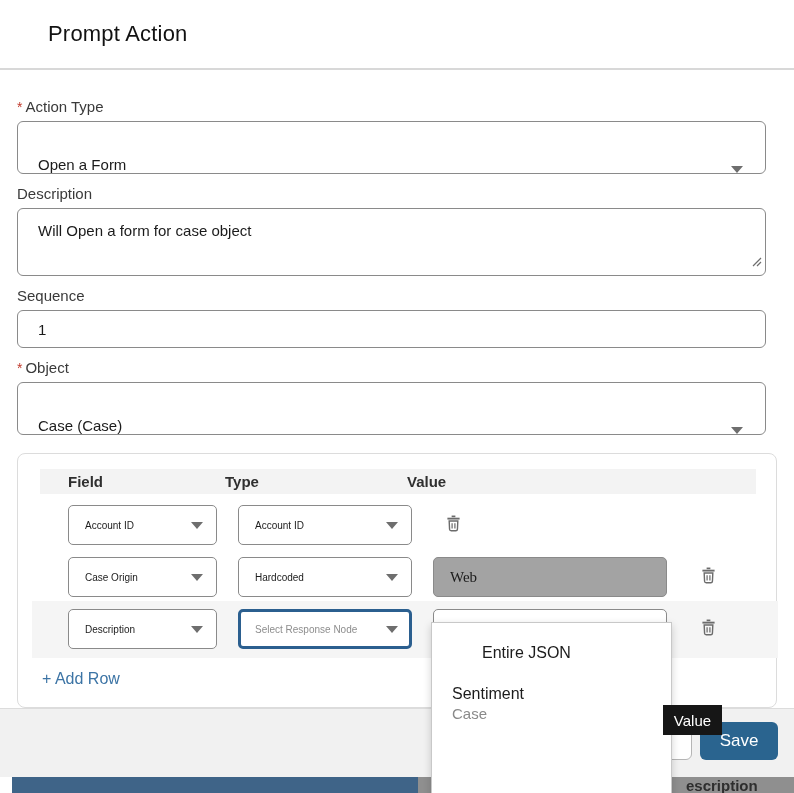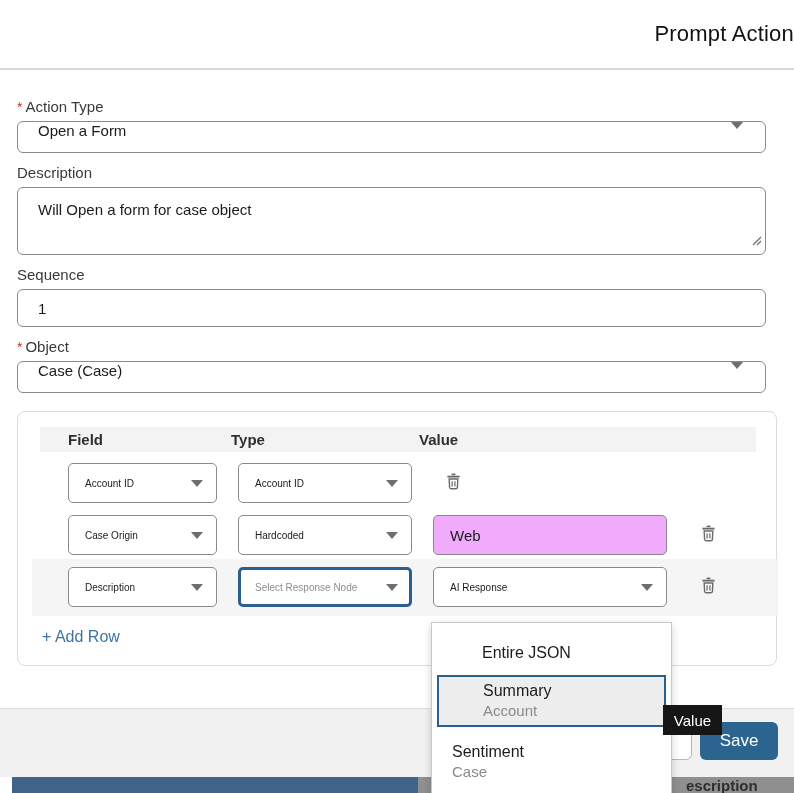--- a/index.html
+++ b/index.html
@@ -1,55 +1,55 @@
 <!DOCTYPE html>
 <html><head>
 <meta charset="utf-8">
 <style>
   * { margin:0; padding:0; box-sizing:border-box; }
   html,body { width:794px; height:793px; }
   body { font-family:"Liberation Sans","DejaVu Sans",sans-serif; background:#fff; }
   .page { position:relative; width:794px; height:793px; overflow:hidden; background:#fff; }
 
   
-  .modal-header { height:70px; border-bottom:2px solid #d8d8d8; display:flex; align-items:center; justify-content:flex-end;padding-left:48px; }
+  .modal-header { height:70px; border-bottom:2px solid #d8d8d8; display:flex; align-items:center; justify-content:flex-start;padding-left:48px; }
   .modal-title { font-size:22px; color:#121212; font-weight:400; letter-spacing:.2px; }
 
   
   .modal-body { padding:28px 28px 0 17px; }
   .field-label { font-size:15px; color:#3a3a3a; margin-bottom:6px; display:block; }
   .req { color:#c0392b; margin-right:3px; font-size:14px; }
   .group { margin-top:11px; }
   .group:first-child { margin-top:0; }
 
   .ctl { width:100%; border:1px solid #8a8a8a; border-radius:6px; background:#fff;
          font-size:15px; color:#1b1b1b; }
-  .select-box { height:32px; display:flex; align-items:flex-start; justify-content:space-between;
+  .select-box { height:53px; display:flex; align-items:flex-end; justify-content:space-between;
                 padding:0 22px 0 20px; cursor:pointer; }
   .chev { width:0; height:0; border-left:6px solid transparent; border-right:6px solid transparent;
           border-top:7px solid #6e6e6e; }
   .text-input { height:38px; padding:0 20px; outline:none; display:block; }
   .textarea-wrap { position:relative; }
   textarea.ctl { height:68px; padding:13px 20px; resize:none; font-family:inherit; display:block; }
   .grip { position:absolute; right:4px; bottom:5px; }
 
   
   .card { margin:18px 17px 0 17px; height:255px; border:1px solid #dcdcdc; border-radius:8px; background:#fff; }
   .grid4 { display:grid; grid-template-columns:149px 174px 234px 40px; column-gap:21px; align-items:center; padding-left:28px; }
   .thead { margin:15px 20px 0 22px; background:#f3f3f3; padding:4px 0 4px 28px;
-           display:grid; grid-template-columns:149px 174px 234px; column-gap:14px; }
+           display:grid; grid-template-columns:149px 174px 234px; column-gap:8px; }
   .thead span { font-size:15px; font-weight:700; color:#2f2f2f; }
   .rows { margin:0 6px 0 22px; }
   .row { margin-top:11px; }
   .row2 { margin-top:12px; }
   .mini { height:40px; border:1px solid #8a8a8a; border-radius:5px; background:#fff;
           display:flex; align-items:center; justify-content:space-between; padding:0 13px 0 16px;
           font-size:10px; color:#1b1b1b; cursor:pointer; }
-  .mini-input { height:40px; border:1px solid #8a8a8a; border-radius:5px; background:#f0abfc;
-          padding:0 16px; font-size:15px; color:#1b1b1b; width:100%; outline:none; font-family:Liberation Sans, sans-serif; }
+  .mini-input { height:40px; border:1px solid #8a8a8a; border-radius:5px; background:#a3a3a3;
+          padding:0 16px; font-size:15px; color:#1b1b1b; width:100%; outline:none; font-family:Liberation Serif, serif; }
   .row3wrap { margin:4px -8px 0 -8px; background:#f5f5f5; padding:8px 0 9px 8px; }
   .mini.focused { border:3px solid #2b5f8f; padding:0 11px 0 14px; color:#8d8d8d; }
   .trash-btn { background:none; border:none; cursor:pointer; margin-left:11px; justify-self:start; padding:2px; }
   .add-row { display:inline-block; margin:12px 0 0 24px; color:#3c74a5; font-size:16px; cursor:pointer; text-decoration:none; }
 
   
   .footer { position:absolute; left:0; top:708px; width:794px; height:69px; background:#f1f1f1; border-top:1px solid #dcdcdc; }
   .btn-cancel-frag { position:absolute; left:608px; top:723px; width:84px; height:37px; background:#fff;
                      border:1px solid #b5b5b5; border-radius:6px; z-index:5; cursor:pointer; }
   .btn-save { position:absolute; left:700px; top:722px; width:78px; height:38px; background:#2a648f;
@@ -194,24 +194,20 @@
 
     <a class="add-row">+ Add Row</a>
   </div>
 
   <div class="footer"></div>
   <button class="btn-cancel-frag"></button>
   <button class="btn-save">Save</button>
 
   <div class="dd-panel">
     <div class="dd-opt">Entire JSON</div>
-    <div class="dd-opt dd-sel">
-      <div class="dd-main">Summary</div>
-      <div class="sub">Account</div>
-    </div>
     <div class="dd-opt dd-last">
       <div class="dd-main">Sentiment</div>
       <div class="sub">Case</div>
     </div>
   </div>
 
   <div class="tooltip">
     <span>Value</span>
   </div>
 

